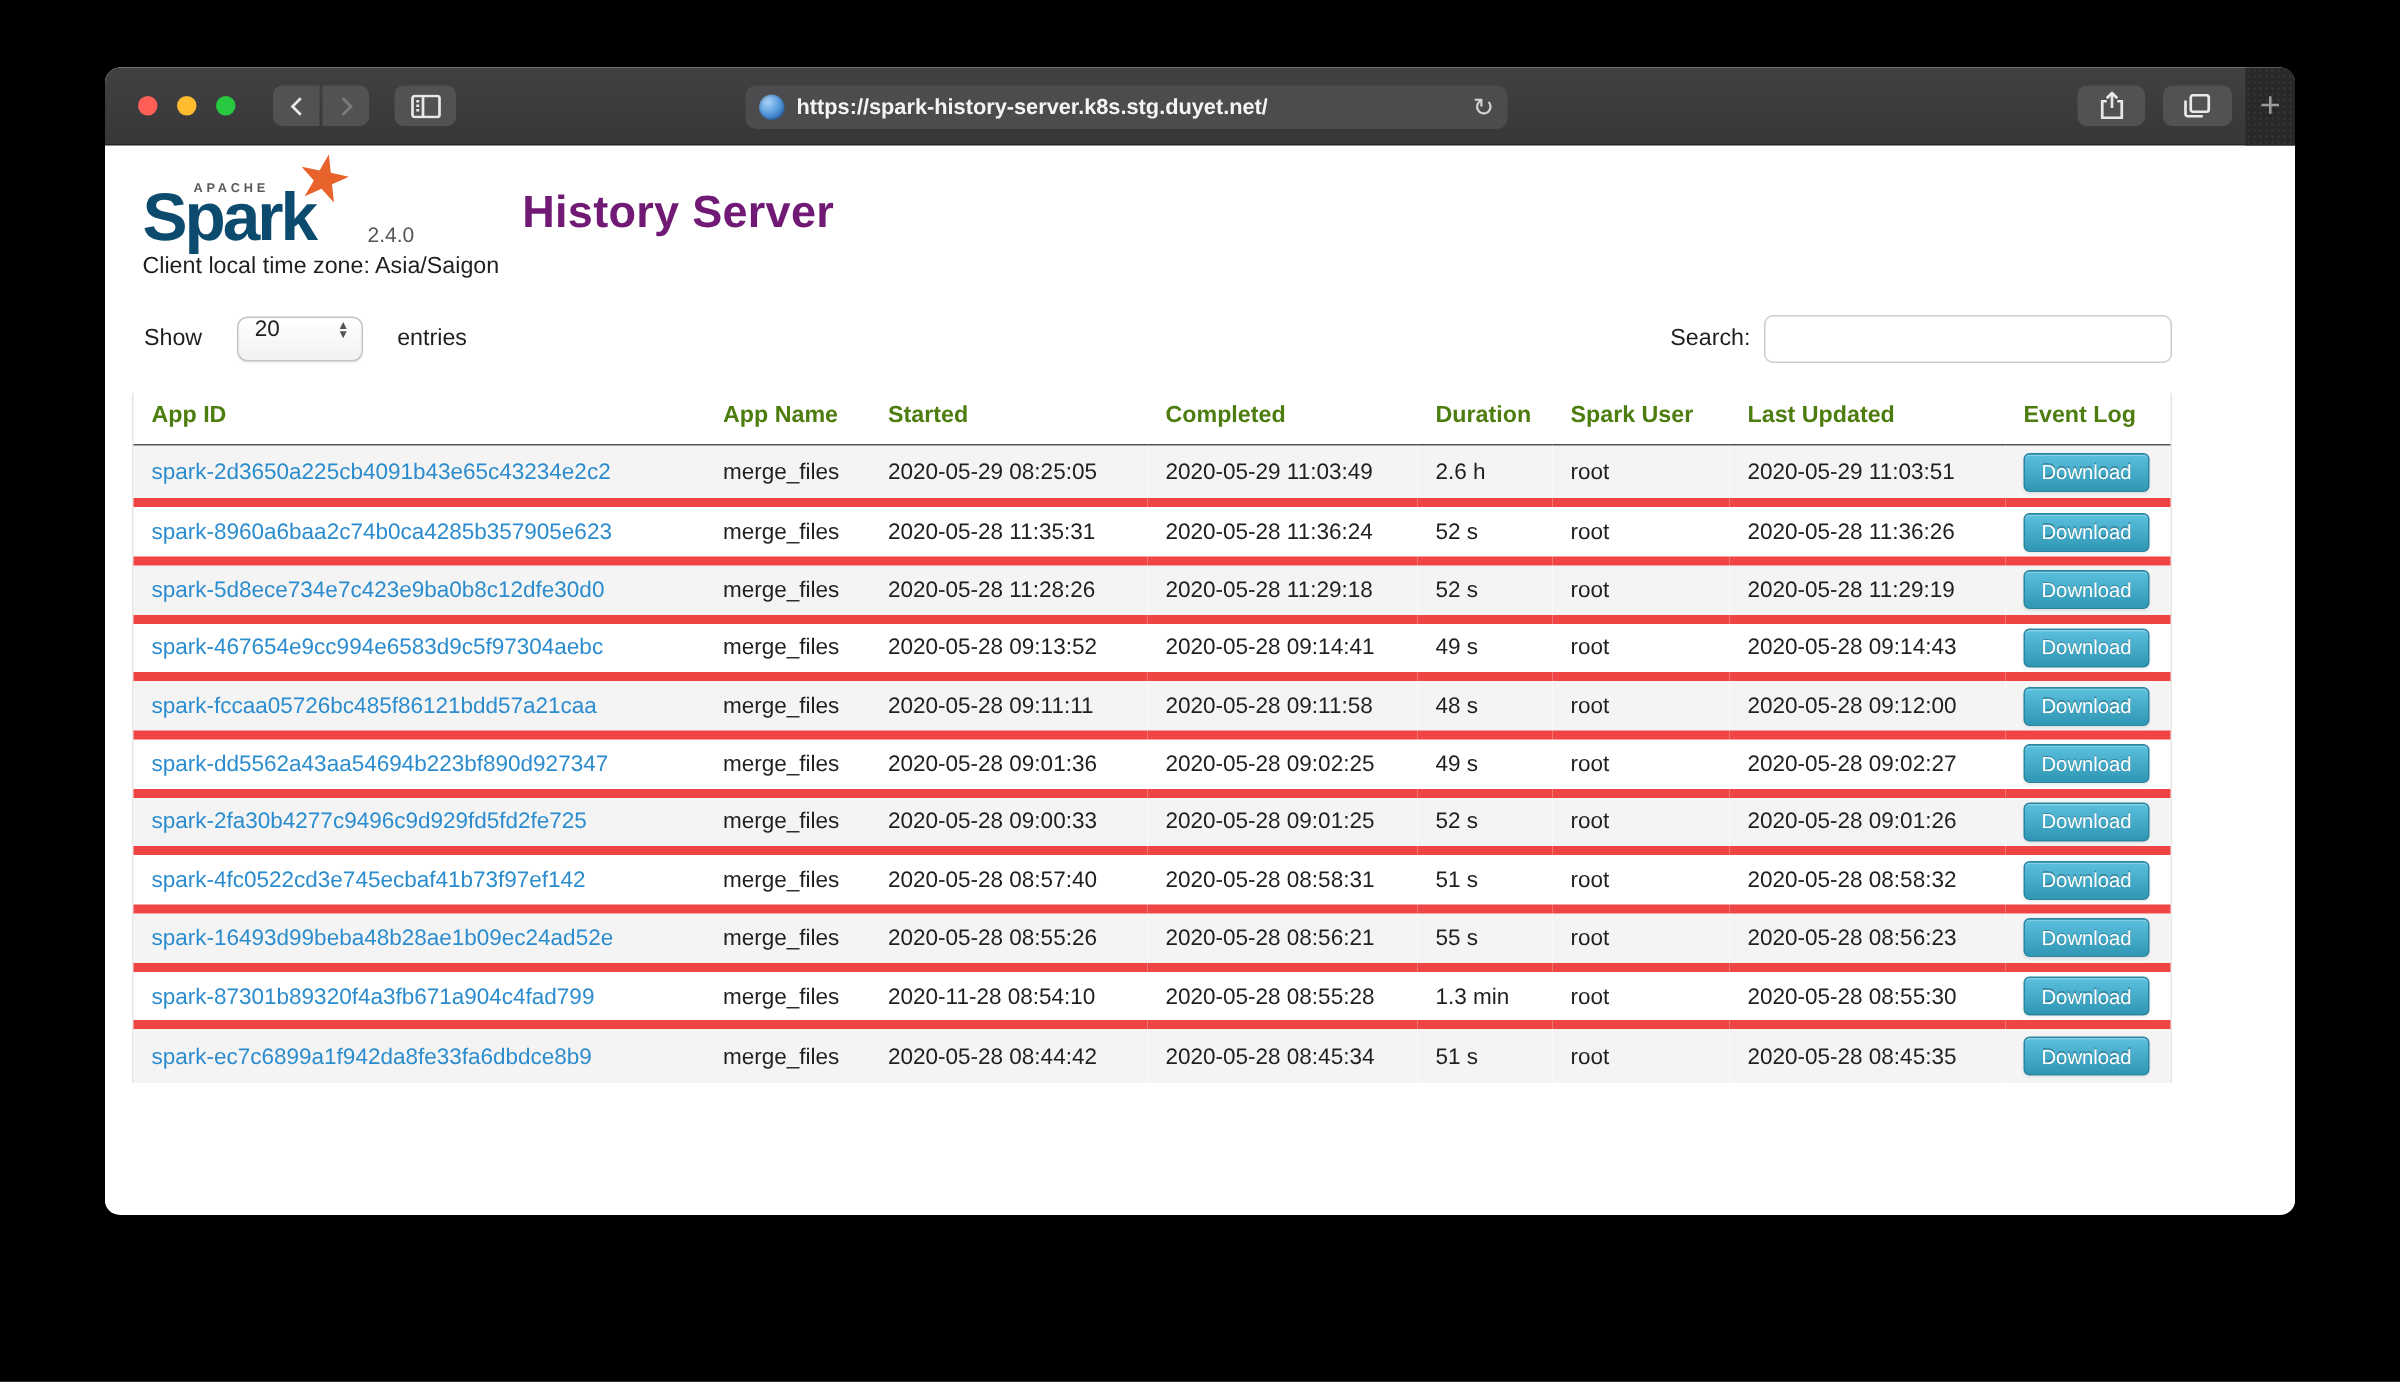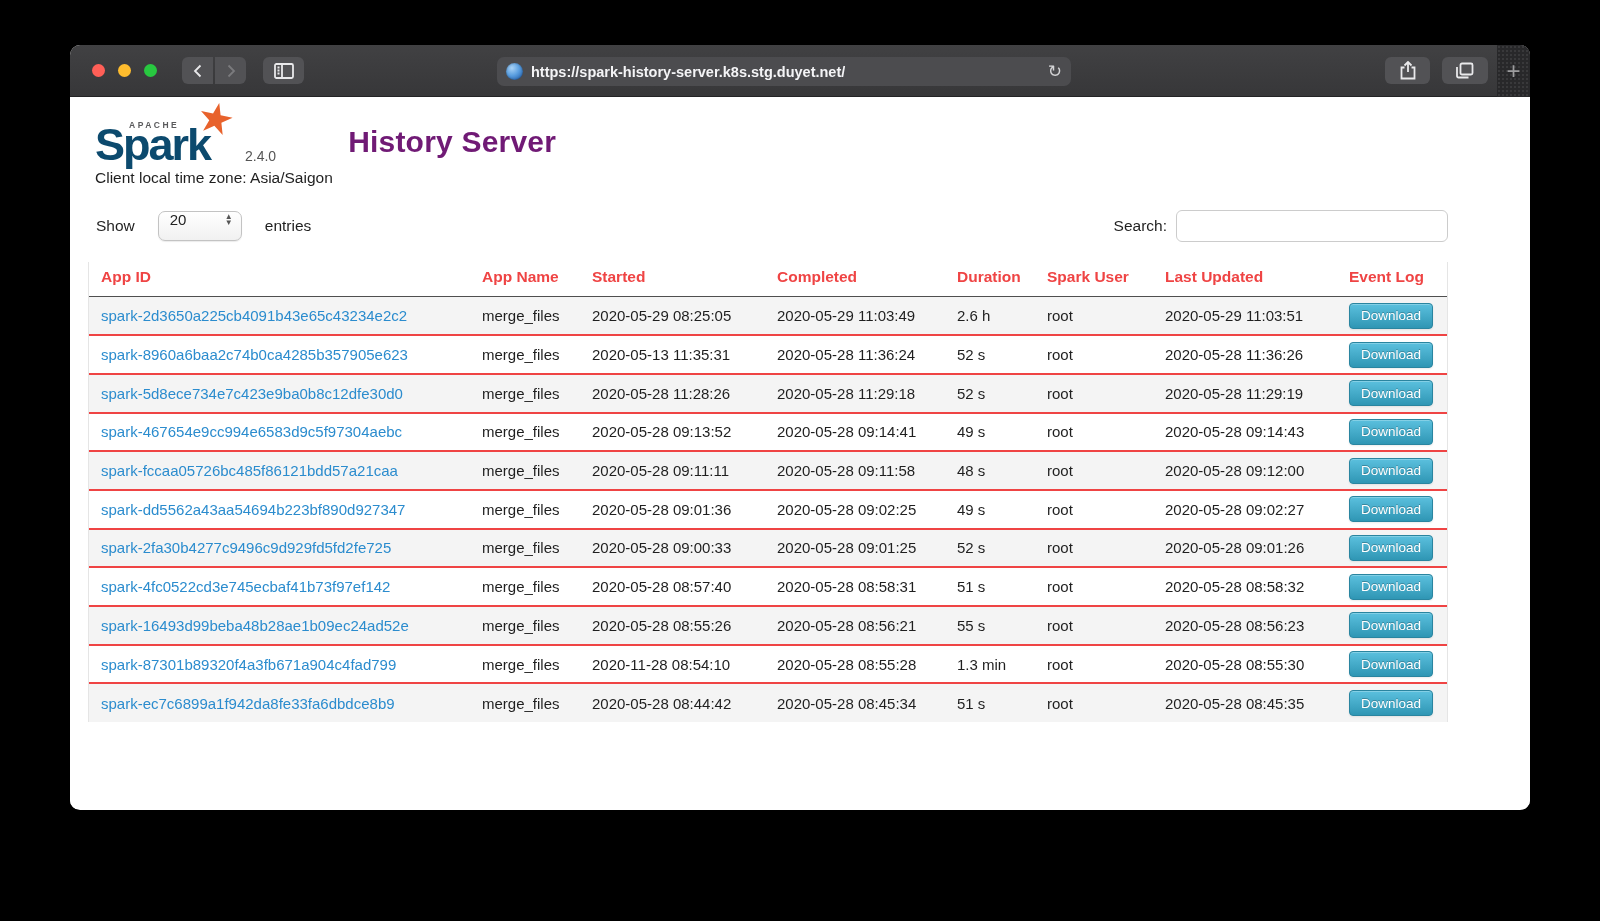--- a/index.html
+++ b/index.html
@@ -26,21 +26,21 @@
   .tl.yellow { background:#febc2e; }
   .tl.green { background:#28c840; }
   .tbtn {
     height:27px; border:none; border-radius:6px; background:#525255;
     display:flex; align-items:center; justify-content:center; cursor:default;
   }
   .nav-back { width:31px; margin-left:25px; border-top-right-radius:0; border-bottom-right-radius:0; }
   .nav-fwd  { width:31px; margin-left:2px; border-top-left-radius:0; border-bottom-left-radius:0; }
   .btn-sidebar { width:41px; margin-left:17px; }
   .urlbar {
-    position:absolute; left:427px; top:12px; width:574px; height:29px;
+    position:absolute; left:427px; top:12px; width:508px; height:29px;
     background:#4c4c4f; border-radius:7px;
     display:flex; align-items:center; padding:0 9px; gap:8px;
   }
   .globe {
     width:17px; height:17px; border-radius:50%; flex:0 0 auto;
     background:radial-gradient(circle at 35% 30%, #a9d2f5, #5b9fe0 45%, #2e6cb5 80%);
     box-shadow:inset 0 0 2px rgba(0,0,0,.4);
   }
   .url { color:#f4f4f6; font-size:14.5px; font-weight:700; white-space:nowrap; overflow:hidden; }
   .reload { margin-left:auto; color:#d4d4d6; font-size:17px; line-height:1; cursor:default; }
@@ -99,25 +99,25 @@
     width:272px; height:32px; border:1px solid #ccc; border-radius:6px;
     font-size:15px; padding:0 10px; outline:none; background:#fff;
     font-family:"Liberation Sans", sans-serif;
   }
   
   .tablewrap { margin:20px 0 0 18px; width:1360px; border-left:1px solid #e5e5e5; border-right:1px solid #e5e5e5; }
   table { border-collapse:collapse; table-layout:fixed; width:1358px; font-size:15px; }
   col.c1{width:381px} col.c2{width:110px} col.c3{width:185px} col.c4{width:180px}
   col.c5{width:90px}  col.c6{width:118px} col.c7{width:184px} col.c8{width:110px}
   th {
-    text-align:left; font-size:15.5px; font-weight:700; color:#ef4444;
+    text-align:left; font-size:15.5px; font-weight:700; color:#4d7c0f;
     padding:6px 4px 10px 12px; border-bottom:1px solid #4f4f4f; cursor:pointer; white-space:nowrap;
   }
   td { padding:0 4px 0 12px; height:38.7px; color:#1f1f1f; white-space:nowrap; overflow:hidden; }
-  tbody tr { border-top:2px solid #ef4444; }
+  tbody tr { border-top:6px solid #ef4444; }
   tbody tr:first-child { border-top:none; }
   tbody tr:nth-child(odd) { background:#f4f4f4; }
   td a { color:#2b8cce; text-decoration:none; }
   .dl {
     display:inline-block; padding:4.5px 11px; font-size:13.5px; color:#fff;
     font-family:"Liberation Sans", sans-serif;
     background:linear-gradient(#5bc0de,#2f96b4);
     border:1px solid #2a85a0; border-radius:4px;
     text-shadow:0 -1px 0 rgba(0,0,0,.25);
     box-shadow:inset 0 1px 0 rgba(255,255,255,.25), 0 1px 2px rgba(0,0,0,.08);
@@ -239,21 +239,21 @@
     <td>2020-05-29 11:03:49</td>
     <td>2.6 h</td>
     <td>root</td>
     <td>2020-05-29 11:03:51</td>
     <td><button class="dl">Download</button></td>
   </tr>
 
   <tr>
     <td><a href="#">spark-8960a6baa2c74b0ca4285b357905e623</a></td>
     <td>merge_files</td>
-    <td>2020-05-13 11:35:31</td>
+    <td>2020-05-28 11:35:31</td>
     <td>2020-05-28 11:36:24</td>
     <td>52 s</td>
     <td>root</td>
     <td>2020-05-28 11:36:26</td>
     <td><button class="dl">Download</button></td>
   </tr>
 
   <tr>
     <td><a href="#">spark-5d8ece734e7c423e9ba0b8c12dfe30d0</a></td>
     <td>merge_files</td>

